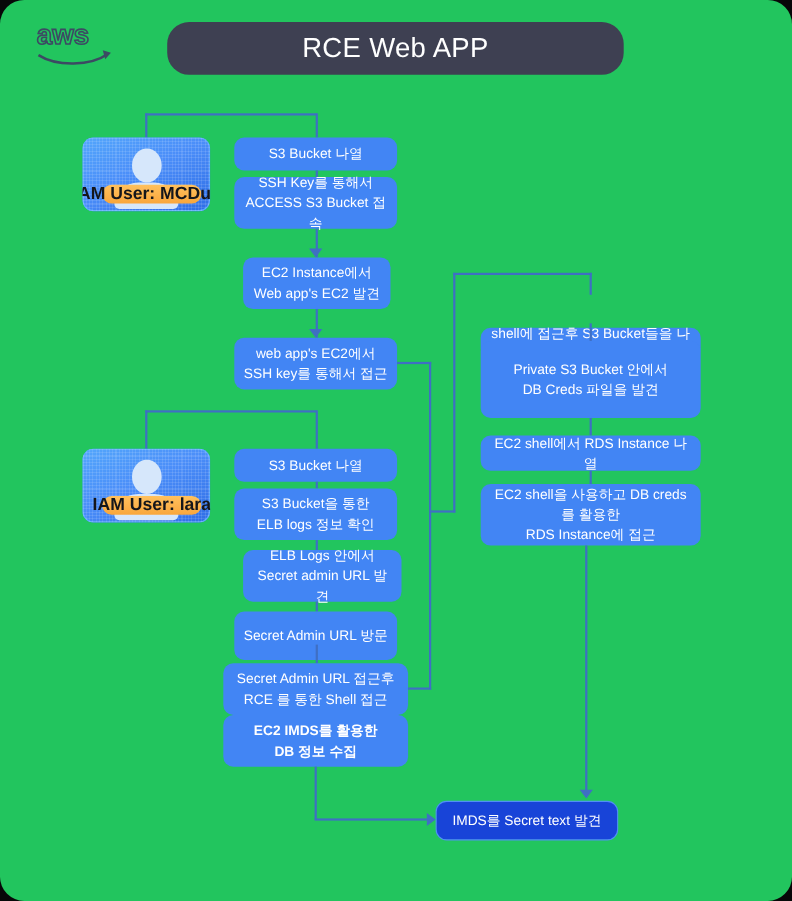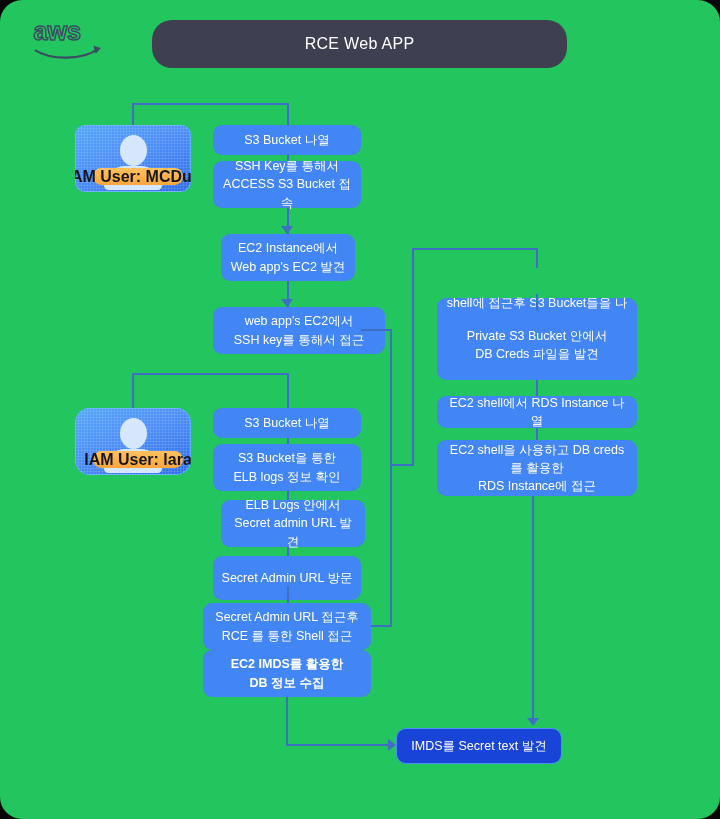--- a/index.html
+++ b/index.html
@@ -33,21 +33,21 @@
 
   
   .title-pill {
     position: absolute;
     background: #3e4052;
     border-radius: 20px;
     display: flex;
     align-items: center;
     justify-content: center;
     color: #ffffff;
-    font-size: 16px;
+    font-size: 25px;
     letter-spacing: .3px;
   }
 
   
   .iam-card {
     position: absolute;
     border-radius: 10px;
     background: linear-gradient(155deg, #53a6fb 0%, #4b8ef9 45%, #2e6de6 100%);
     box-shadow: 0 0 0 1px #5aa8ff inset;
     overflow: hidden;
@@ -181,35 +181,35 @@
 
   <div class="edge v" style="left:287px; top:208px; height:26px;"></div>
   <div class="arrow-down" style="left:281px; top:226px;"></div>
 
   <div class="node" style="left:221px; top:234px; width:134px; height:47px;">EC2 Instance에서
 Web app's EC2 발견</div>
 
   <div class="edge v" style="left:287px; top:281px; height:26px;"></div>
   <div class="arrow-down" style="left:281px; top:299px;"></div>
 
-  <div class="node" style="left:213px; top:307px; width:172px; height:47px;">web app's EC2에서
+  <div class="node" style="left:213px; top:307px; width:148px; height:47px;">web app's EC2에서
 SSH key를 통해서 접근</div>
 
   <div class="edge h" style="left:361px; top:329px; width:31px;"></div>
   <div class="edge v" style="left:390px; top:329px; height:137px;"></div>
   <div class="edge h" style="left:390px; top:464px; width:24px;"></div>
   <div class="edge v" style="left:412px; top:248px; height:218px;"></div>
   <div class="edge h" style="left:412px; top:248px; width:126px;"></div>
   <div class="edge v" style="left:536px; top:248px; height:20px;"></div>
 
   <div class="edge v" style="left:132px; top:373px; height:36px;"></div>
   <div class="edge h" style="left:132px; top:373px; width:156px;"></div>
   <div class="edge v" style="left:287px; top:373px; height:35px;"></div>
 
-  <div class="iam-card" style="left:75px; top:408px; width:116px; height:67px;border-radius:15px;">
+  <div class="iam-card" style="left:75px; top:408px; width:116px; height:67px;">
     <div class="hatch"></div>
     <div class="person">
       <div class="head"></div>
       <div class="body"></div>
     </div>
     <div class="iam-badge">IAM User:  lara</div>
   </div>
 
   <div class="node" style="left:213px; top:408px; width:148px; height:30px;">S3 Bucket 나열</div>
 

